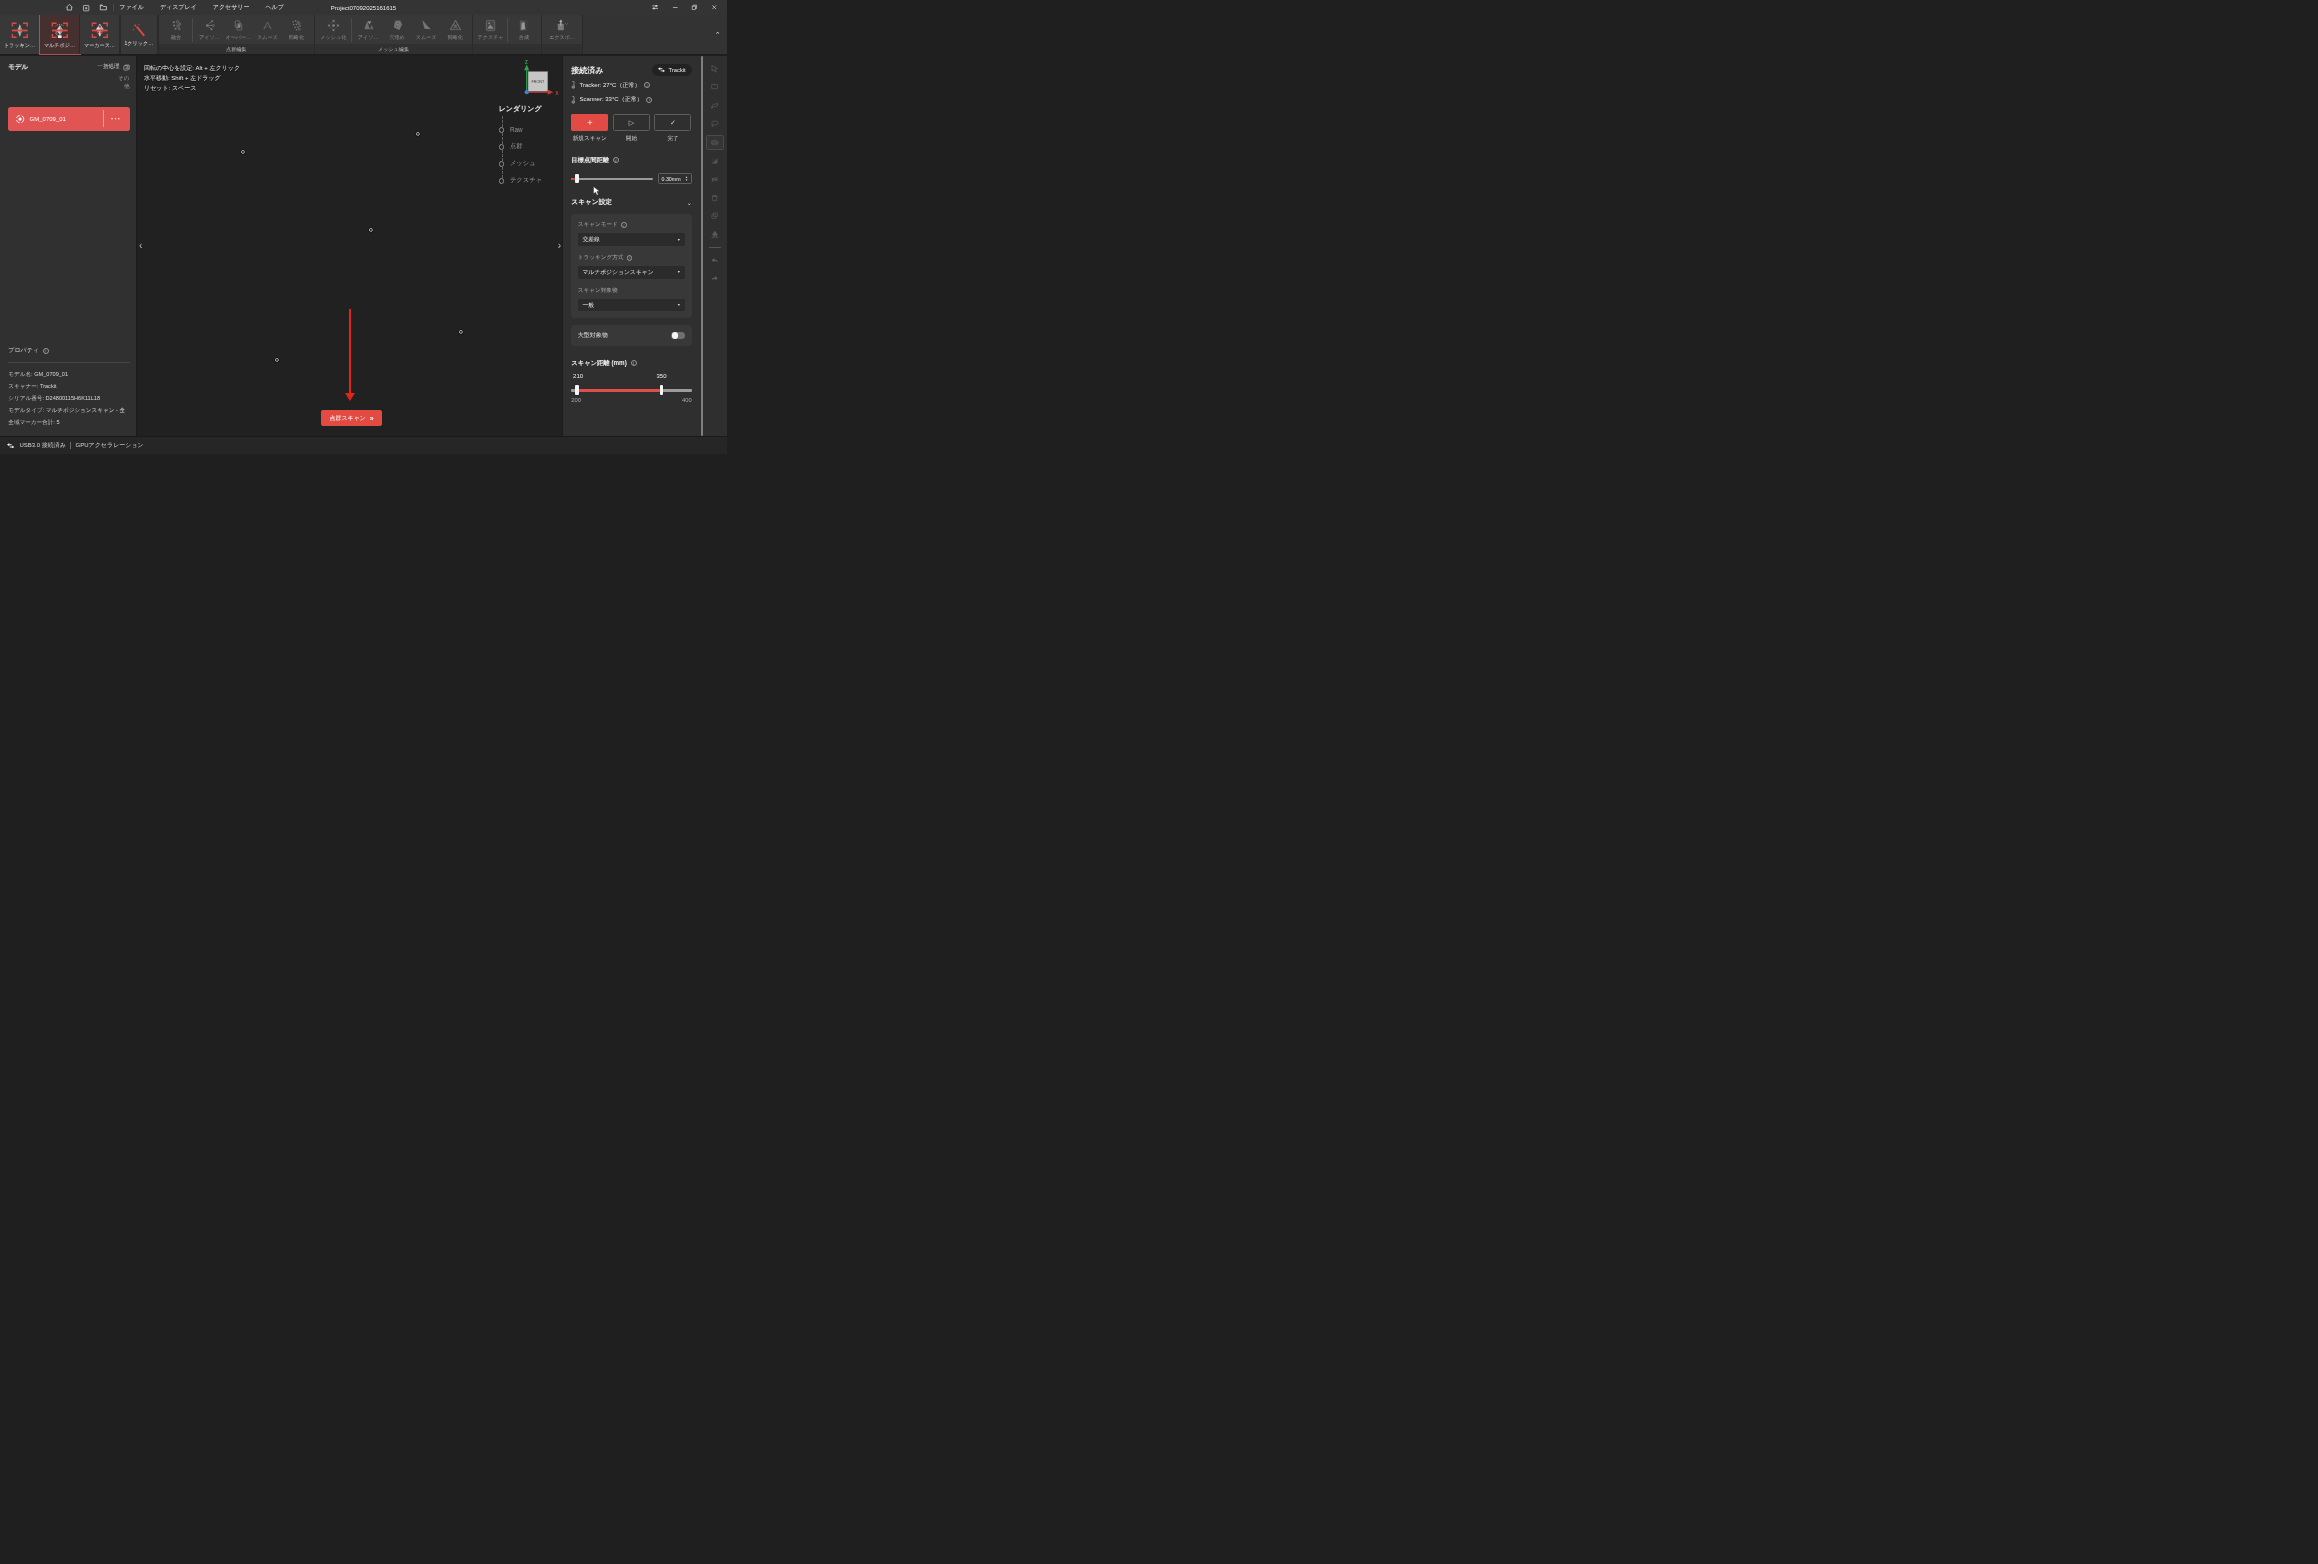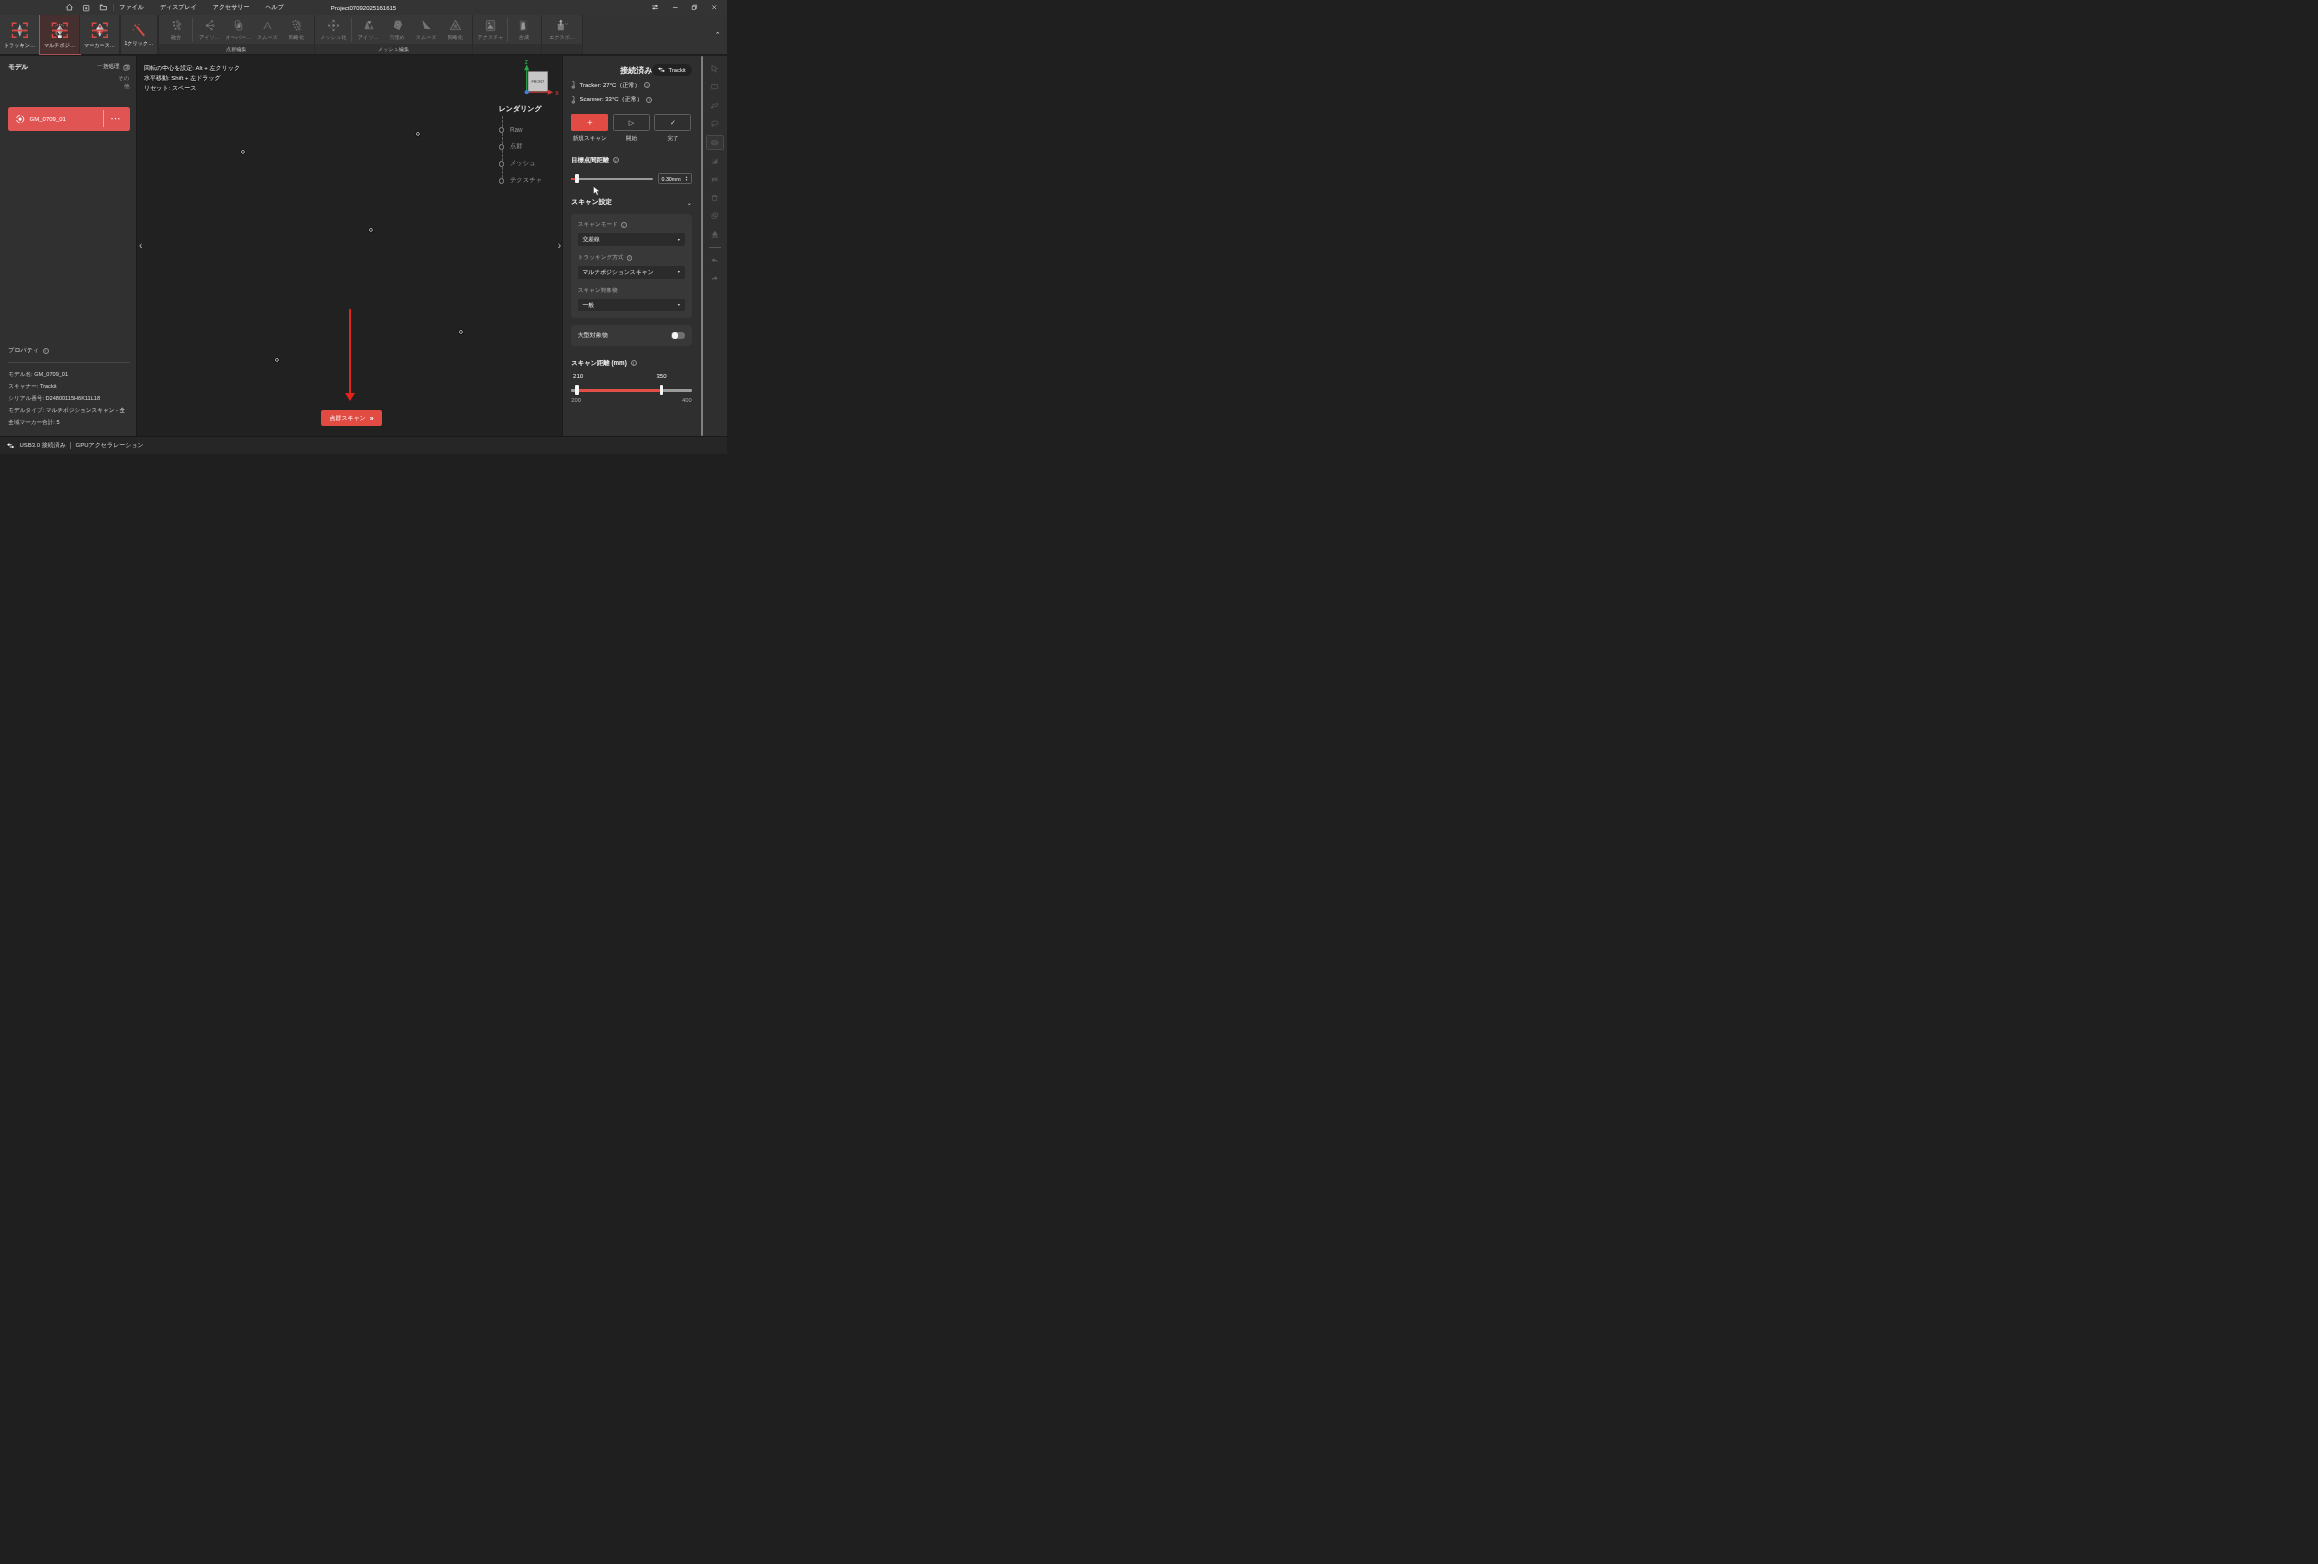--- a/index.html
+++ b/index.html
@@ -65,21 +65,21 @@
   .marker{position:absolute;width:4.2px;height:4.2px;border:1.4px solid #acacac;border-radius:50%;background:#191919;box-shadow:0 0 0 0.5px rgba(0,0,0,.65);transform:translate(-50%,-50%)}
   .scan-arrow{position:absolute;left:213px;top:253px}
   .scan-arrow .line{width:1.9px;height:84px;background:var(--arrow-red);margin-left:-0.9px}
   .scan-arrow .head{width:0;height:0;border-left:5.1px solid transparent;border-right:5.1px solid transparent;border-top:8px solid var(--arrow-red);margin-left:-5.1px}
   .scan-btn{position:absolute;left:184px;top:354px;width:61px;height:16px;background:#e24b42;border:none;border-radius:1.9px;color:#fff;font-size:6px;display:flex;align-items:center;justify-content:center;gap:3.7px;cursor:pointer;font-family:inherit}
   .scan-btn .chv{font-size:7px;font-weight:bold}
   .vp-handle{position:absolute;top:185px;color:#bdbdbd;font-size:10.2px;cursor:pointer;line-height:1}
   .vp-handle.l{left:1.9px}.vp-handle.r{right:1.9px}
   
   .rpanel{position:absolute;top:56px;left:562px;width:138px;height:380px;background:#2f2f2f;border-left:0.5px solid #1b1b1b;padding:8.3px;overflow:hidden}
-  .rp-head{display:flex;justify-content:flex-end;align-items:center}
+  .rp-head{display:flex;justify-content:space-between;align-items:center}
   .rp-title{font-size:8px;font-weight:bold;color:#f2f2f2}
   .pill{display:flex;align-items:center;gap:3.2px;background:#222;border:none;border-radius:7px;padding:2.8px 6px;color:#ececec;font-size:5.8px;cursor:pointer;font-family:inherit}
   .temp-row{display:flex;align-items:center;gap:3.7px;margin-top:5.1px;font-size:6px;color:#ececec}
   .temp-row:first-of-type{margin-top:7.4px}
   .actions{display:flex;gap:4.6px;margin-top:10.2px}
   .action-col{width:37px;text-align:center}
   .act-btn{width:37px;height:17px;border-radius:1.4px;display:flex;align-items:center;justify-content:center;cursor:pointer;font-family:inherit}
   .act-btn.primary{background:var(--accent);border:none;color:#fff;font-size:8.8px}
   .act-btn.ghost{background:transparent;border:0.5px solid #5d5d5d;color:#cfcfcf;font-size:7px}
   .act-lbl{margin-top:3.7px;font-size:5.6px;color:#d8d8d8}

